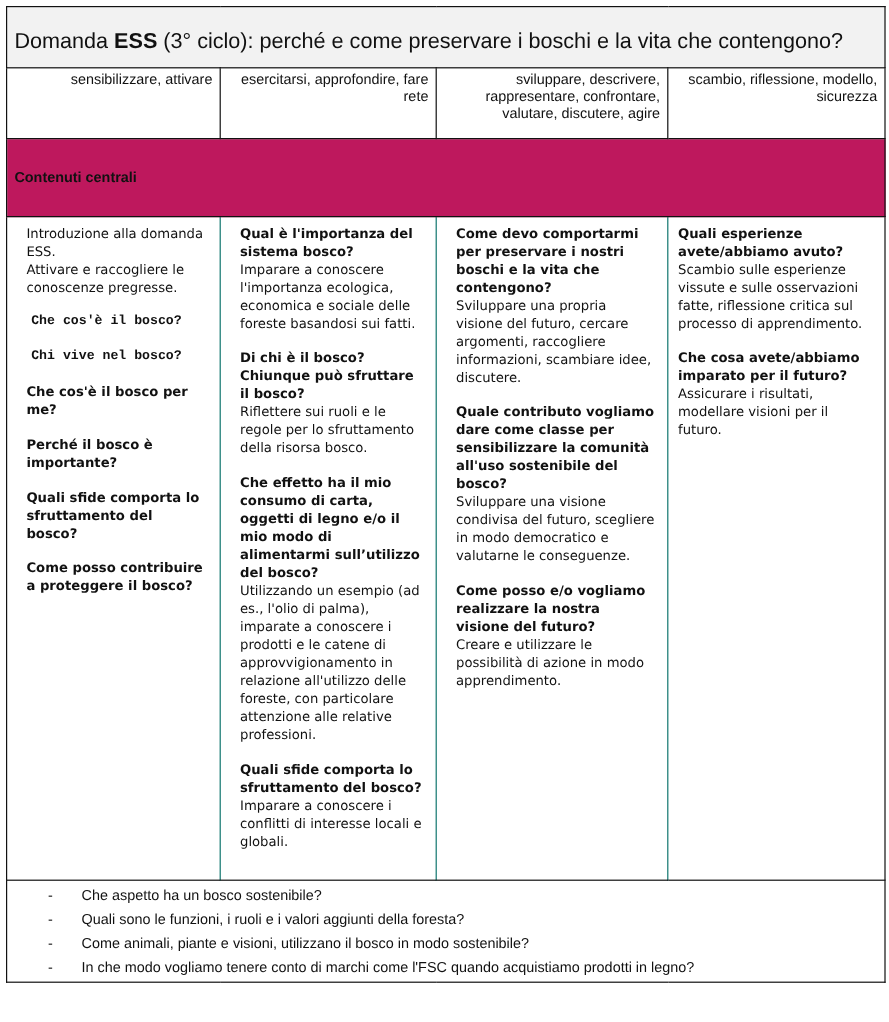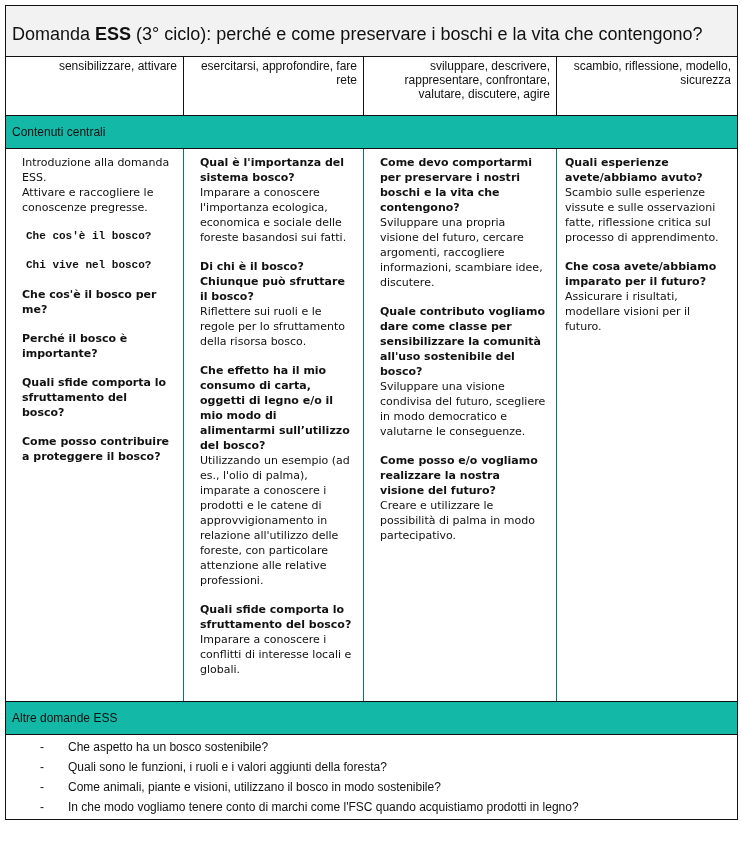--- a/index.html
+++ b/index.html
@@ -6,22 +6,22 @@
     body { width: 741px; height: 852px; position: relative; overflow: hidden;
            font-family: "Liberation Sans", "DejaVu Sans", sans-serif; color: #111; }
     .sheet { position: absolute; left: 5px; top: 5px; width: 732px; }
     table { border-collapse: collapse; width: 732px; table-layout: fixed; }
     td { vertical-align: top; font-size: 12px; line-height: 14px; padding: 0; }
     .title-row td { background: #f2f2f2; border: 1.5px solid #111; height: 44px;
                     vertical-align: middle; padding: 6px 6px 0 6px; font-size: 18px; }
     .hdr-row td { background: #f2f2f2; border: 1.5px solid #111; height: 40px;
                   vertical-align: middle; padding: 0 6px; font-size: 12.5px; line-height: 19px; }
     .verb-row td { border: 1.5px solid #111; padding: 2px 6px 4px 6px; height: 52px; font-size: 12px; line-height: 14px; text-align: right; }
-    .sec-row td { background: #14b8a6; border: 1.5px solid #111; height: 32px;
-                  vertical-align: middle; padding: 0 6px; font-size: 12px; font-weight: normal; }
+    .sec-row td { background: #be185d; border: 1.5px solid #111; height: 32px;
+                  vertical-align: middle; padding: 16px 6px; font-size: 12px; font-weight: bold; }
     .content-row td { padding: 6px 10px 10px 16px; border-left: 1px solid #c8c8c8; border-right: 1px solid #0f766e;
                       border-bottom: 1.5px solid #111; height: 490px; font-size: 12px; line-height: 15px;
                       font-family: "DejaVu Sans", sans-serif; font-size: 11px; }
     .content-row td:first-child { border-left: 1.5px solid #111; }
     .content-row td:last-child { border-right: 1.5px solid #111; }
     .blk { margin: 0 0 14px 0; }
     .q { font-weight: bold; }
     .indent { padding-left: 4px; font-family: Liberation Mono, monospace; }
     .list-row td { border: 1.5px solid #111; border-top: none; padding: 2px 0 2px 0; }
     .li { display: flex; height: 20px; align-items: center; font-size: 12px; }
@@ -87,37 +87,32 @@
         <div class="blk">
           <div class="q">Come devo comportarmi per preservare i nostri boschi e la vita che contengono?</div>
           <div>Sviluppare una propria visione del futuro, cercare argomenti, raccogliere informazioni, scambiare idee, discutere.</div>
         </div>
         <div class="blk">
           <div class="q">Quale contributo vogliamo dare come classe per sensibilizzare la comunità all'uso sostenibile del bosco?</div>
           <div>Sviluppare una visione condivisa del futuro, scegliere in modo democratico e valutarne le conseguenze.</div>
         </div>
         <div class="blk">
           <div class="q">Come posso e/o vogliamo realizzare la nostra visione del futuro?</div>
-          <div>Creare e utilizzare le possibilità di palma in modo partecipativo.</div>
+          <div>Creare e utilizzare le possibilità di azione in modo apprendimento.</div>
         </div>
       </td>
       <td style="padding-left:8px;">
         <div class="blk">
           <div class="q">Quali esperienze avete/abbiamo avuto?</div>
           <div>Scambio sulle esperienze vissute e sulle osservazioni fatte, riflessione critica sul processo di apprendimento.</div>
         </div>
         <div class="blk">
           <div class="q">Che cosa avete/abbiamo imparato per il futuro?</div>
           <div>Assicurare i risultati, modellare visioni per il futuro.</div>
         </div>
-      </td>
-    </tr>
-    <tr class="sec-row">
-      <td colspan="4">
-        <span>Altre domande </span><span>ESS</span>
       </td>
     </tr>
     <tr class="list-row">
       <td colspan="4">
         <div class="li">
               <span class="dash">-</span>
               <span>Che aspetto ha un bosco sostenibile?</span>
             </div>
         <div class="li">
               <span class="dash">-</span>

